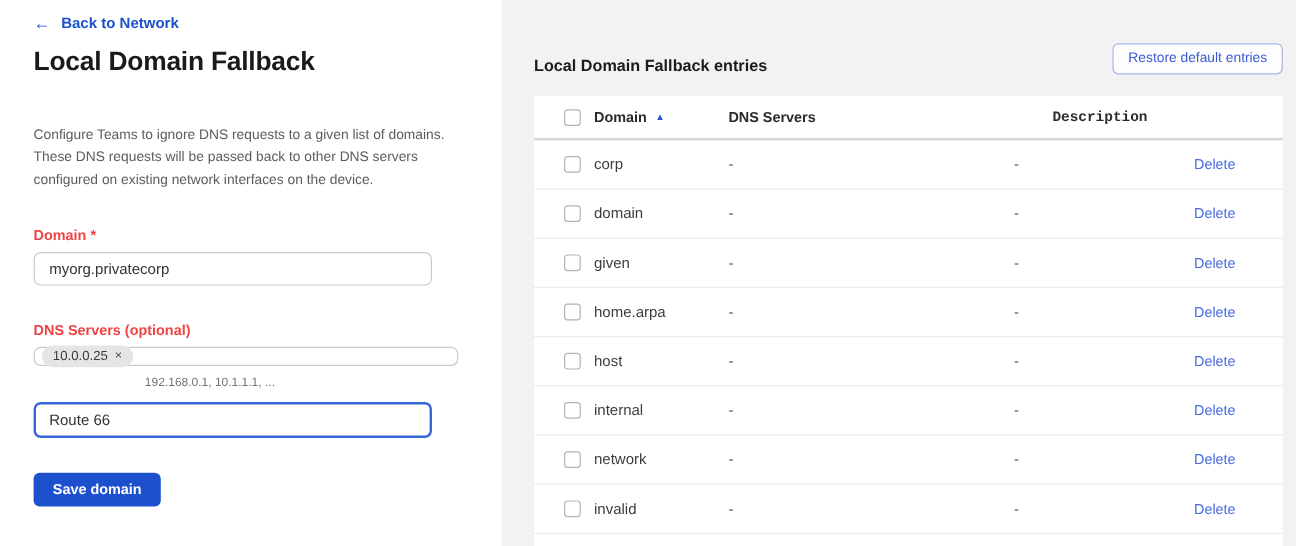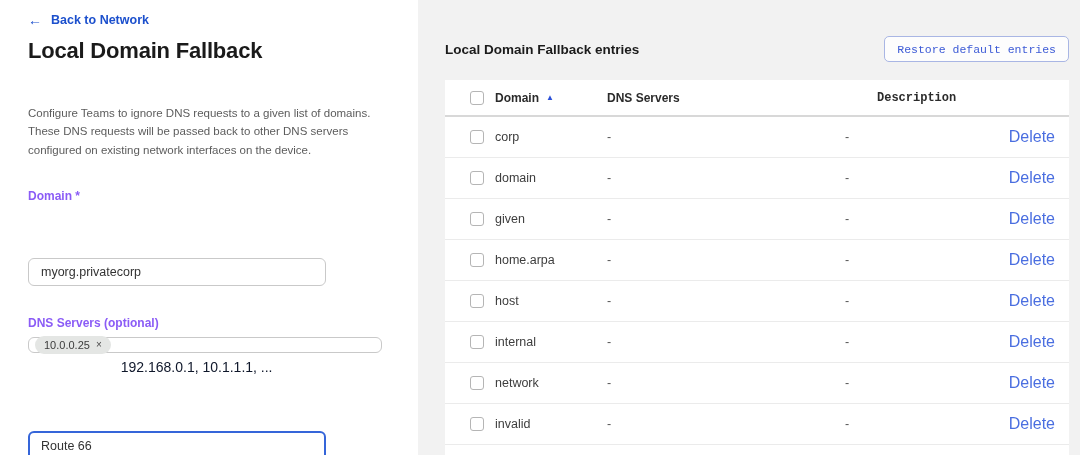--- a/index.html
+++ b/index.html
@@ -7,44 +7,44 @@
   body { font-family:"Liberation Sans", sans-serif; background:#f2f2f2; }
   .app { display:flex; width:1080px; height:455px; }
 
   
   .left-panel { width:418px; min-width:418px; height:455px; background:#ffffff; padding:11px 28px 0 28px; }
   .back-link { display:inline-flex; align-items:center; gap:9px; color:#1c50cd; font-size:12.5px; font-weight:600; cursor:pointer; text-decoration:none; }
   .back-arrow { font-size:14px; line-height:1; }
   .page-title { margin-top:9px; font-size:22px; font-weight:700; color:#1a1a1a; letter-spacing:-0.2px; }
   .page-desc { margin-top:40px; max-width:356px; font-size:11.5px; line-height:1.6; color:#5c5c5c; }
   .field-group { margin-top:30px; }
-  .field-label { display:block; font-size:12px; font-weight:700; color:#8b5cf6; margin-bottom:7px; }
-  .text-input { width:298px; height:28px; border:1px solid #c9c9c9; border-radius:6px; padding:0 12px; font-size:12.5px; color:#333; font-family:"Liberation Sans", sans-serif; outline:none; background:#fff;margin-top:48px; }
+  .field-label { display:block; font-size:12px; font-weight:700; color:#ef4444; margin-bottom:7px; }
+  .text-input { width:332px; height:28px; border:1px solid #c9c9c9; border-radius:6px; padding:0 12px; font-size:12.5px; color:#333; font-family:"Liberation Sans", sans-serif; outline:none; background:#fff; }
   .text-input.focused { border:2px solid #3565d9; padding:0 11px; height:30px; }
   .tag-input { width:354px; height:16px; border:1px solid #c9c9c9; border-radius:6px; padding:0 6px; display:flex; align-items:center; gap:10px; background:#fff; }
   .tag-pill { display:inline-flex; align-items:center; gap:6px; background:#e4e6e4; border-radius:10px; padding:3px 9px; font-size:11px; color:#3c3c3c; white-space:nowrap; cursor:default; }
   .tag-close { font-size:10px; color:#4a4a4a; cursor:pointer; line-height:1; }
-  .tag-placeholder { font-size:14px; color:#0f172a;margin-top:44px; }
+  .tag-placeholder { font-size:10px; color:#737373;margin-top:44px; }
   .save-button { margin-top:29px; height:28px; padding:0 16px; background:#1c50cd; color:#ffffff; border:none; border-radius:5px; font-size:12px; font-weight:700; font-family:"Liberation Sans", sans-serif; cursor:pointer; }
 
   
   .right-panel { flex:1; background:#f2f2f2; padding:0 11px 0 27px; }
-  .entries-header { margin-top:36px; display:flex; justify-content:space-between; align-items:center; }
+  .entries-header { margin-top:36px; display:flex; justify-content:space-between; align-items:flex-end; }
   .entries-title { font-size:13.5px; font-weight:700; color:#1b1b1b; }
-  .restore-button { height:26px; padding:0 12px; background:#fdfdfd; border:1px solid #a9b6e4; border-radius:5px; color:#3d5bd6; font-size:11.5px; font-family:Liberation Mono, monospace; cursor:pointer; }
+  .restore-button { height:26px; padding:0 12px; background:#fdfdfd; border:1px solid #a9b6e4; border-radius:5px; color:#3d5bd6; font-size:11.5px; font-family:Liberation Sans, sans-serif; cursor:pointer; }
 
   .table-card { margin-top:18px; background:#ffffff; padding-bottom:14px; }
   .trow { display:grid; grid-template-columns:25px 112px 238px 1fr 60px; align-items:center; padding:0 14px 0 25px; }
   .table-header { height:37px; border-bottom:2px solid #d8d8d8; font-size:12px; font-weight:700; color:#2b2b2b; }
   .sort-col { display:flex; align-items:center; gap:7px; cursor:pointer; }
   .sort-icon { color:#2b50d8; font-size:8px; line-height:1; }
   .desc-header { padding-left:32px;font-family:Liberation Mono, monospace; }
   .table-row { height:41px; border-bottom:1px solid #ebebeb; font-size:12.5px; color:#3d3d3d; }
   .cell-dash { color:#555; }
-  .delete-link { text-align:right; color:#4a6ee0; font-size:16px; cursor:pointer; text-decoration:none; }
+  .delete-link { text-align:left; color:#4a6ee0; font-size:12px; cursor:pointer; text-decoration:none; }
   .cbx { appearance:none; -webkit-appearance:none; width:14px; height:14px; border:1px solid #b5b5b5; border-radius:3px; background:#fff; cursor:pointer; margin:0; display:block; }
 </style>
 </head>
 <body>
 
 <div class="app">
 
   <div class="left-panel">
     <a class="back-link">
       <span class="back-arrow">←</span>

